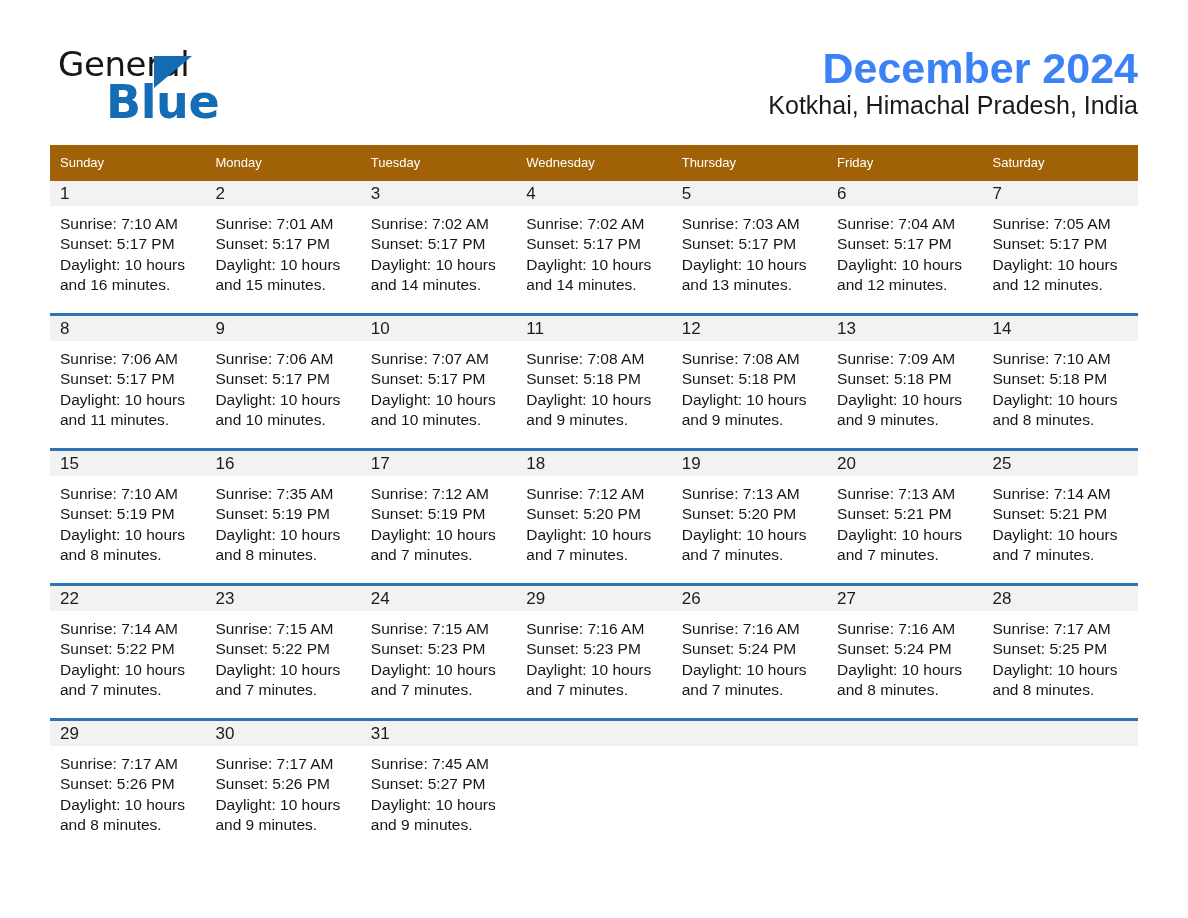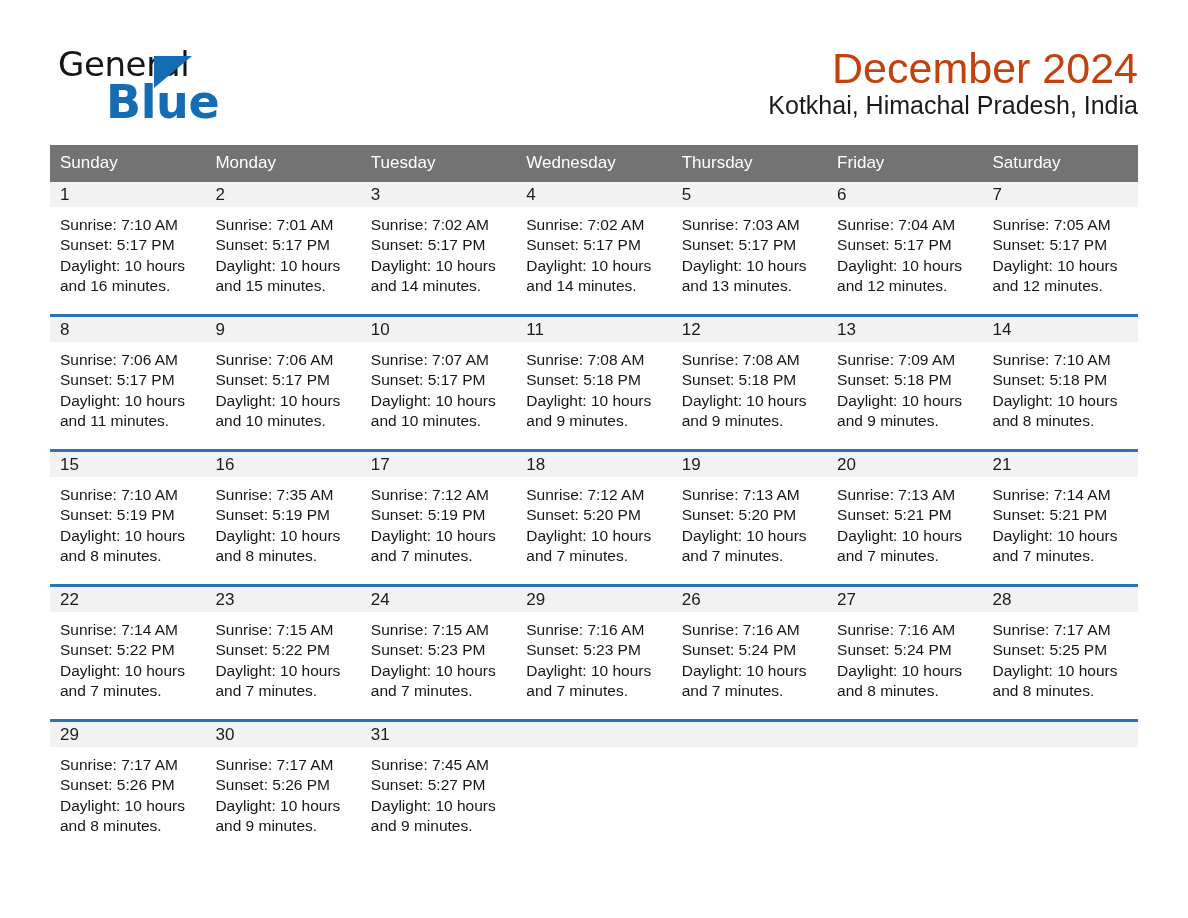--- a/index.html
+++ b/index.html
@@ -62,46 +62,46 @@
     border-left: 38px solid #146cb4;
     border-bottom: 32px solid transparent;
   }
 
   .titles {
     text-align: right;
     padding-top: 2px;
   }
   .title {
     font-size: 43px;
-    color: #c2410c;
+    color: #3b82f6;
     line-height: 1.05;
-    font-weight: 400;
+    font-weight: 700;
     letter-spacing: 0px;
     white-space: nowrap;
   }
   .subtitle {
     margin-top: 0;
     font-size: 25px;
     color: #1a1a1a;
     font-weight: 400;
     white-space: nowrap;
   }
 
   
   .calendar {
     margin-top: 25px;
     width: 1088px;
     border-collapse: collapse;
     table-layout: fixed;
   }
   .calendar th {
-    background: #737373;
+    background: #a16207;
     color: #ffffff;
     font-weight: 400;
-    font-size: 17px;
+    font-size: 13px;
     text-align: left;
     padding: 8px 0 9px 10px;
     height: 19px;
     border: 0;
   }
   .week-row > td {
     vertical-align: top;
     padding: 0;
     border-top: 3px solid #2e74b4;
     border-left: 0;
@@ -389,21 +389,21 @@
               <div class="cellbody">
                 <div>Sunrise: 7:13 AM</div>
                 <div>Sunset: 5:21 PM</div>
                 <div>Daylight: 10 hours</div>
                 <div>and 7 minutes.</div>
               </div>
             </div>
           </td>
         <td>
             <div class="cell">
-              <div class="daynum">21</div>
+              <div class="daynum">25</div>
               <div class="cellbody">
                 <div>Sunrise: 7:14 AM</div>
                 <div>Sunset: 5:21 PM</div>
                 <div>Daylight: 10 hours</div>
                 <div>and 7 minutes.</div>
               </div>
             </div>
           </td>
       </tr>
 

